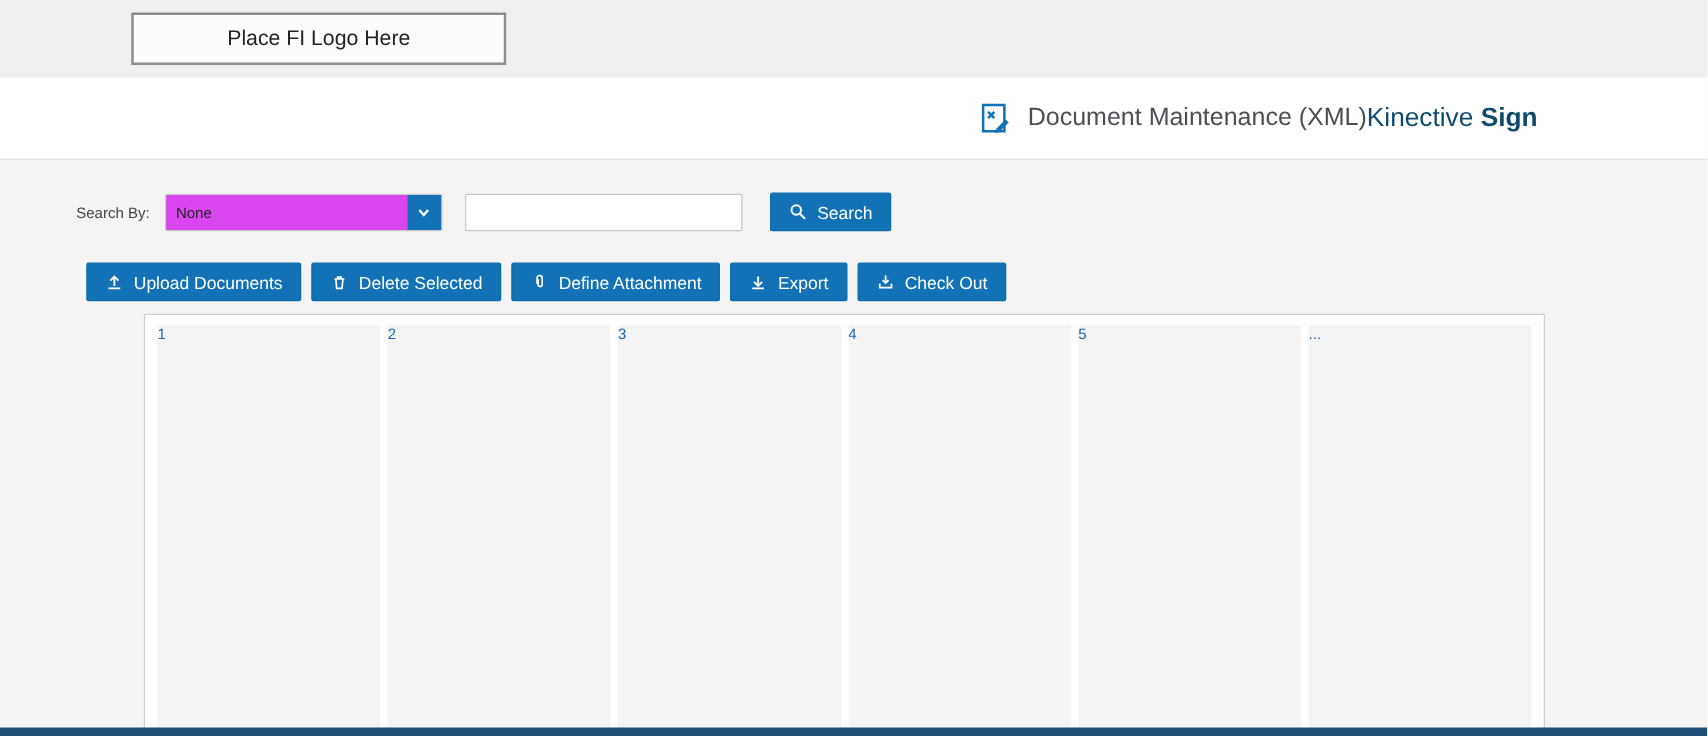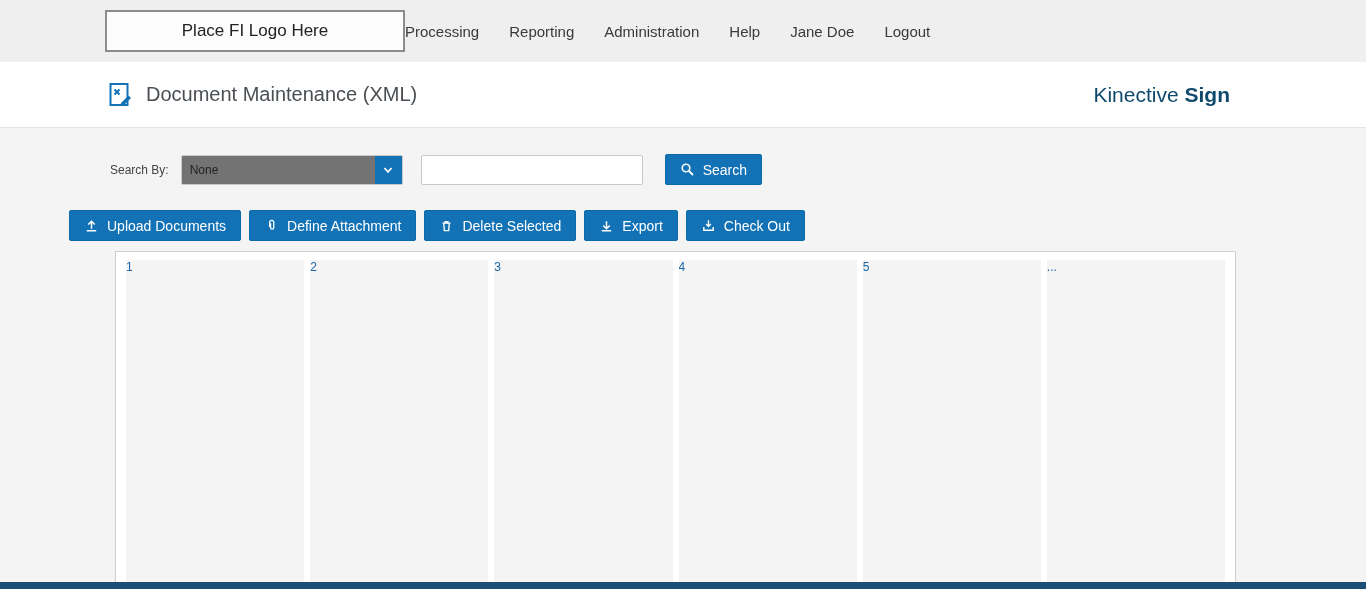--- a/index.html
+++ b/index.html
@@ -10,31 +10,31 @@
   
   .topbar{height:62px;background:#efefef;display:flex;align-items:center;
     justify-content:flex-start;padding:0 136px 0 105px}
   .logo-box{width:300px;height:42px;border:2px solid #8c8c8c;background:#fcfcfc;
     display:flex;align-items:center;justify-content:center;font-size:17px;color:#222}
   .top-nav{display:flex;gap:30px;font-size:15px}
   .top-nav a{color:#3a3a3a;text-decoration:none;cursor:pointer;white-space:nowrap}
 
   
   .titlebar{height:66px;background:#fff;display:flex;align-items:center;
-    justify-content:space-between;padding:0 136px 0 108px;border-bottom:1px solid #e3e3e3}
+    justify-content:flex-end;padding:0 136px 0 108px;border-bottom:1px solid #e3e3e3}
   .title-left{display:flex;align-items:center;gap:12px}
   .title-left h1{font-size:20px;font-weight:400;color:#4a4f54}
   .brand{font-size:21px;color:#0f4a6d;white-space:nowrap}
   .brand b{font-weight:700}
 
   
   .content{padding-top:26px}
-  .search-row{display:flex;align-items:center;margin-left:110px}
+  .search-row{display:flex;align-items:center;margin-left:61px}
   .search-label{font-size:12px;color:#444;margin-right:12px}
-  .dropdown{width:222px;height:30px;background:#737373;border:1px solid #c9c9c9;border-radius:2px;
+  .dropdown{width:222px;height:30px;background:#d946ef;border:1px solid #c9c9c9;border-radius:2px;
     display:flex;align-items:center;justify-content:space-between;cursor:pointer;overflow:hidden}
   .dd-value{font-size:12px;color:#222;padding-left:8px}
   .dd-btn{width:27px;align-self:stretch;background:#1272b5;display:flex;align-items:center;justify-content:center}
   .search-input{width:222px;height:30px;border:1px solid #c9c9c9;border-radius:2px;
     margin-left:18px;padding:0 8px;font-size:13px;font-family:inherit}
   .btn{height:31px;background:#1272b5;color:#fff;border:1px solid #0c6aa8;border-radius:2px;
     display:inline-flex;align-items:center;gap:8px;padding:0 14px;font-size:14px;font-weight:400;
     cursor:pointer;font-family:inherit;white-space:nowrap}
   .search-btn{margin-left:22px}
   .icn{display:inline-flex;align-items:center}
@@ -51,28 +51,20 @@
 </style>
 </head>
 <body>
 
 <div class="page">
 
   <header class="topbar">
     <div class="logo-box">
       <span>Place FI Logo Here</span>
     </div>
-    <nav class="top-nav">
-        <a>Processing</a>
-        <a>Reporting</a>
-        <a>Administration</a>
-        <a>Help</a>
-        <a>Jane Doe</a>
-        <a>Logout</a>
-      </nav>
   </header>
 
   <div class="titlebar">
     <div class="title-left">
       <span class="icn">
         <svg width="26" height="26" viewBox="0 0 26 26">
           <rect x="2.5" y="2" width="17" height="21" fill="#fff" stroke="#1272b5" stroke-width="2"></rect>
           <path d="M6.5 7.5 l5 5 M11.5 7.5 l-5 5" stroke="#1272b5" stroke-width="2" fill="none"></path>
           <path d="M13 21 l7.5 -7.5 2.5 2.5 -7.5 7.5 -3.3 0.8z" fill="#1272b5"></path>
         </svg>
@@ -113,32 +105,32 @@
           <span class="icn">
             <svg width="15" height="15" viewBox="0 0 16 16">
               <path d="M8 11.5 V3.5 M4.5 7 L8 3.5 L11.5 7 M3 13.5 H13" fill="none" stroke="#fff" stroke-width="1.6"></path>
             </svg>
           </span>
           <span>Upload Documents</span>
         </button>
         <button class="btn">
           <span class="icn">
             <svg width="15" height="15" viewBox="0 0 16 16">
+              <path d="M5 5.5 h6 l-0.7 8 h-4.6 z M3.8 5.5 h8.4 M6.5 5.5 V4 h3 v1.5" fill="none" stroke="#fff" stroke-width="1.4"></path>
+            </svg>
+          </span>
+          <span>Delete Selected</span>
+        </button>
+        <button class="btn">
+          <span class="icn">
+            <svg width="15" height="15" viewBox="0 0 16 16">
               <path d="M6 9.5 V4.8 a2.2 2.2 0 0 1 4.4 0 V10.2 a1.7 1.7 0 0 1 -3.4 0 V5.6" fill="none" stroke="#fff" stroke-width="1.4"></path>
             </svg>
           </span>
           <span>Define Attachment</span>
-        </button>
-        <button class="btn">
-          <span class="icn">
-            <svg width="15" height="15" viewBox="0 0 16 16">
-              <path d="M5 5.5 h6 l-0.7 8 h-4.6 z M3.8 5.5 h8.4 M6.5 5.5 V4 h3 v1.5" fill="none" stroke="#fff" stroke-width="1.4"></path>
-            </svg>
-          </span>
-          <span>Delete Selected</span>
         </button>
         <button class="btn">
           <span class="icn">
             <svg width="15" height="15" viewBox="0 0 16 16">
               <path d="M8 3.5 V11.5 M4.5 8 L8 11.5 L11.5 8 M3 13.5 H13" fill="none" stroke="#fff" stroke-width="1.6"></path>
             </svg>
           </span>
           <span>Export</span>
         </button>
         <button class="btn">

